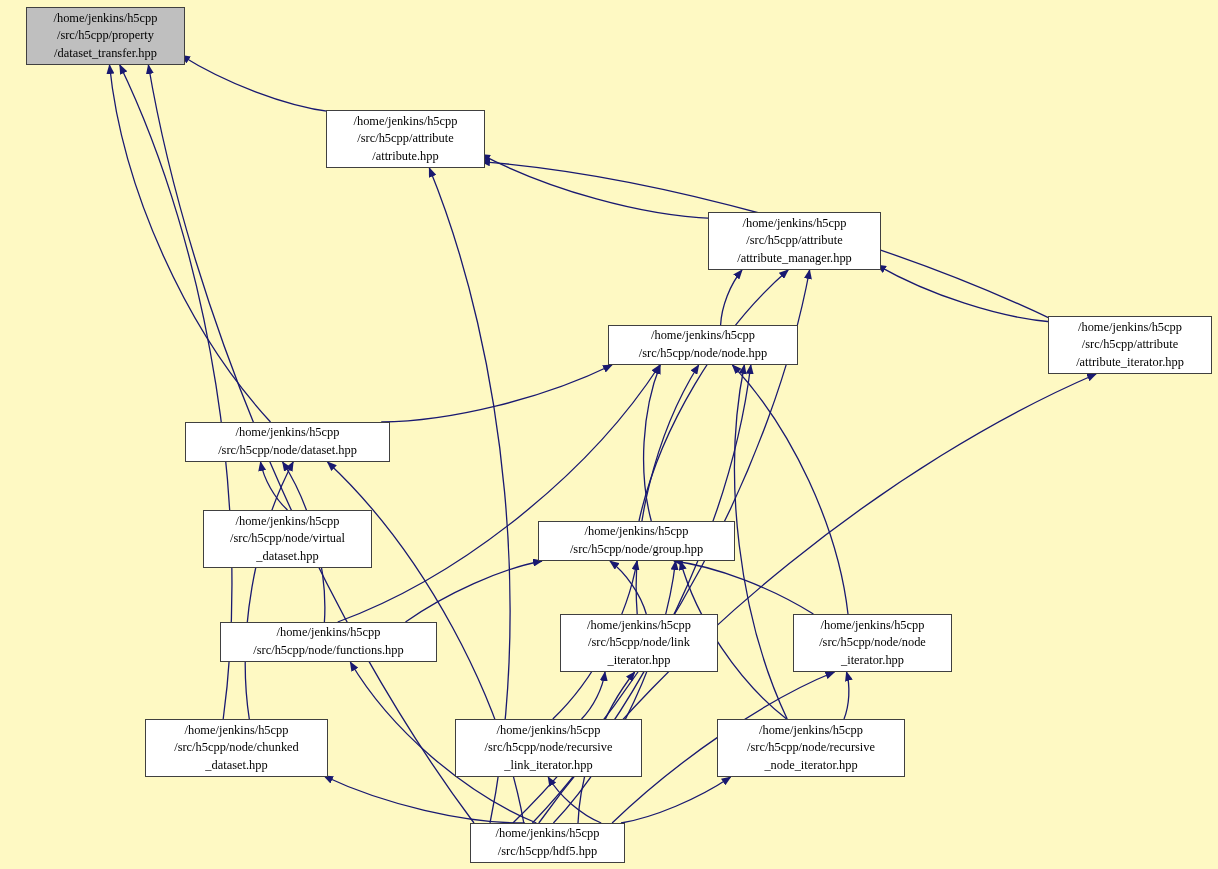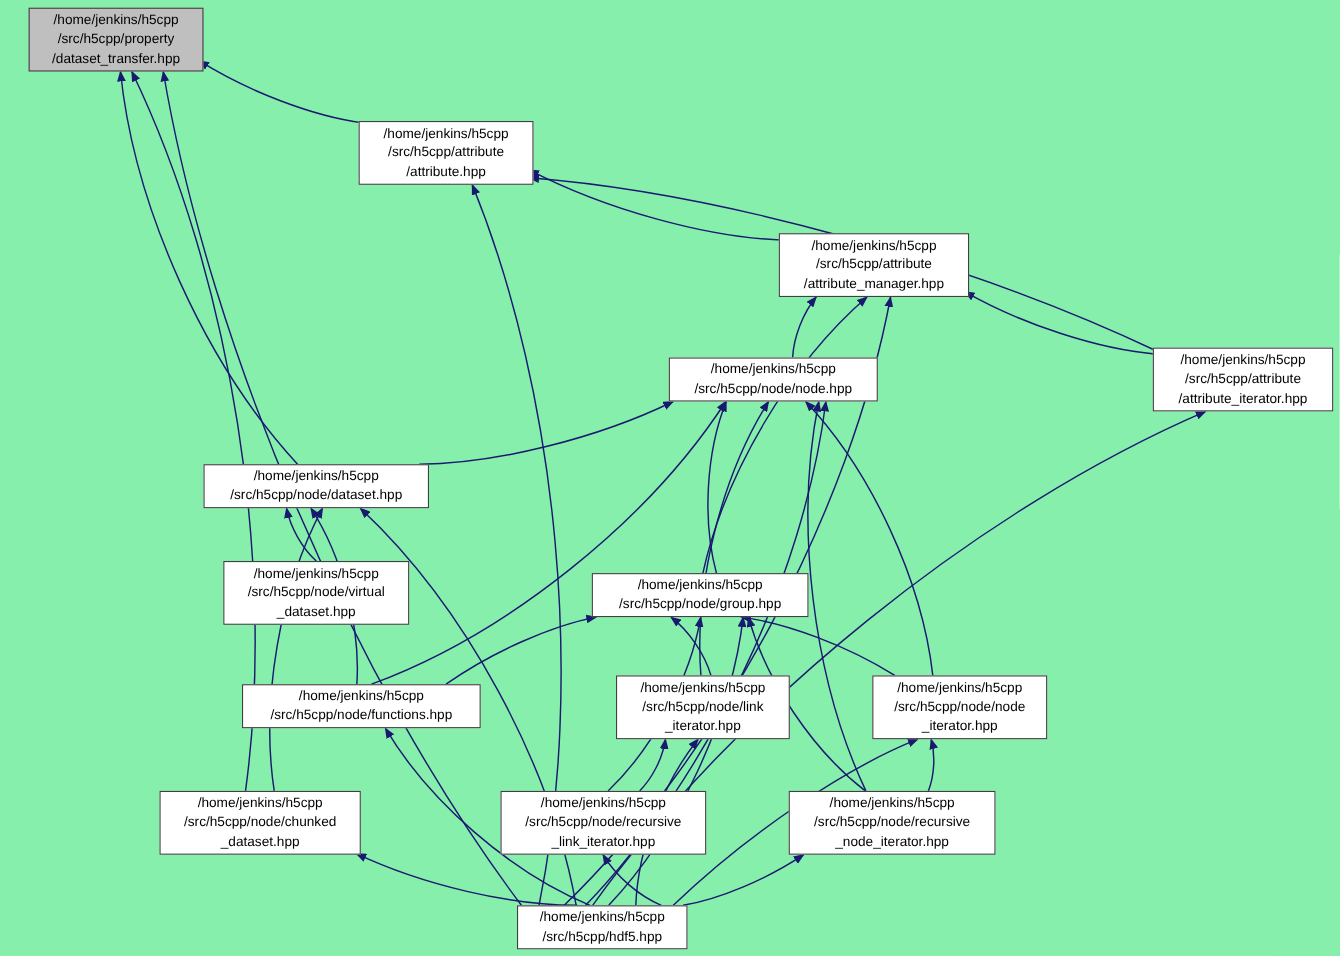--- a/index.html
+++ b/index.html
@@ -1,21 +1,21 @@
 <!DOCTYPE html>
 <html><head>
 <meta charset="utf-8">
 <title>dataset_transfer.hpp include dependency graph</title>
 <style>
   html,body{margin:0;padding:0;background:#ffffff;}
   #canvas{
     position:relative;
     width:1218px;height:869px;
-    background:#86efac;
-    font-family:Liberation Sans, sans-serif;
+    background:#fef9c3;
+    font-family:Liberation Serif, serif;
     overflow:hidden;
   }
   #edges{position:absolute;left:0;top:0;width:1218px;height:869px;}
   .node{
     position:absolute;
     box-sizing:border-box;
     border:1px solid #404040;
     background:#ffffff;
     color:#000000;
     font-size:12.4px;

